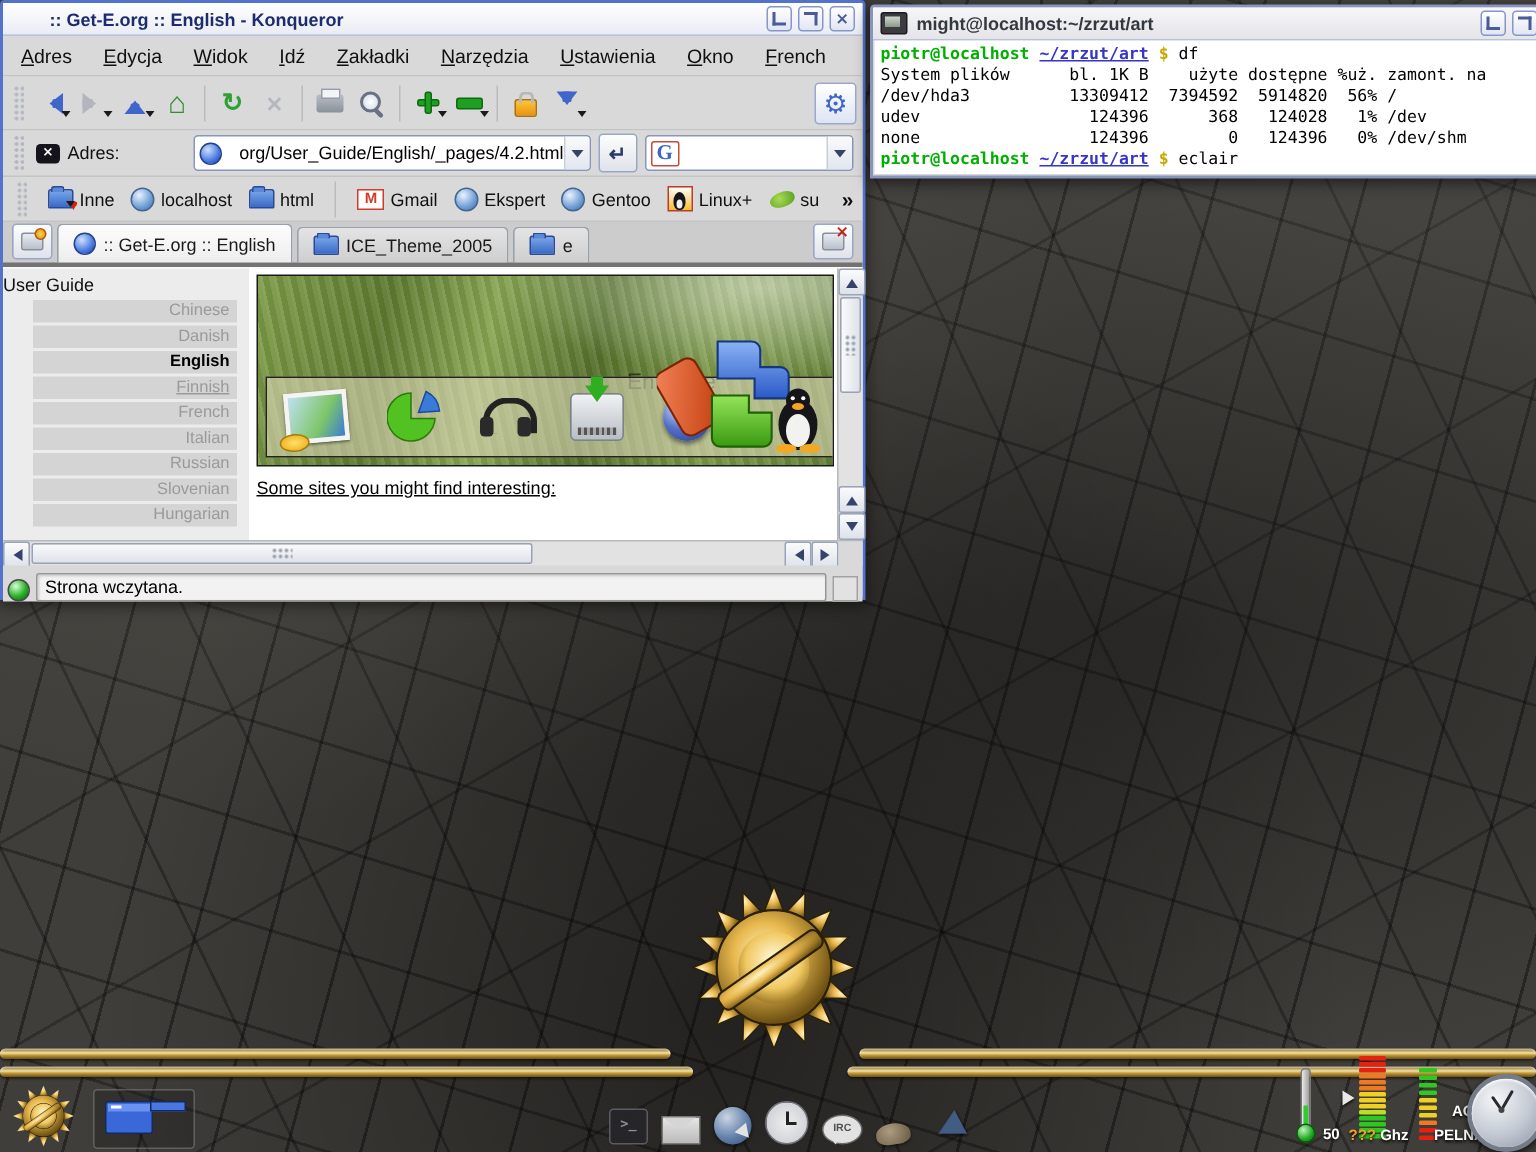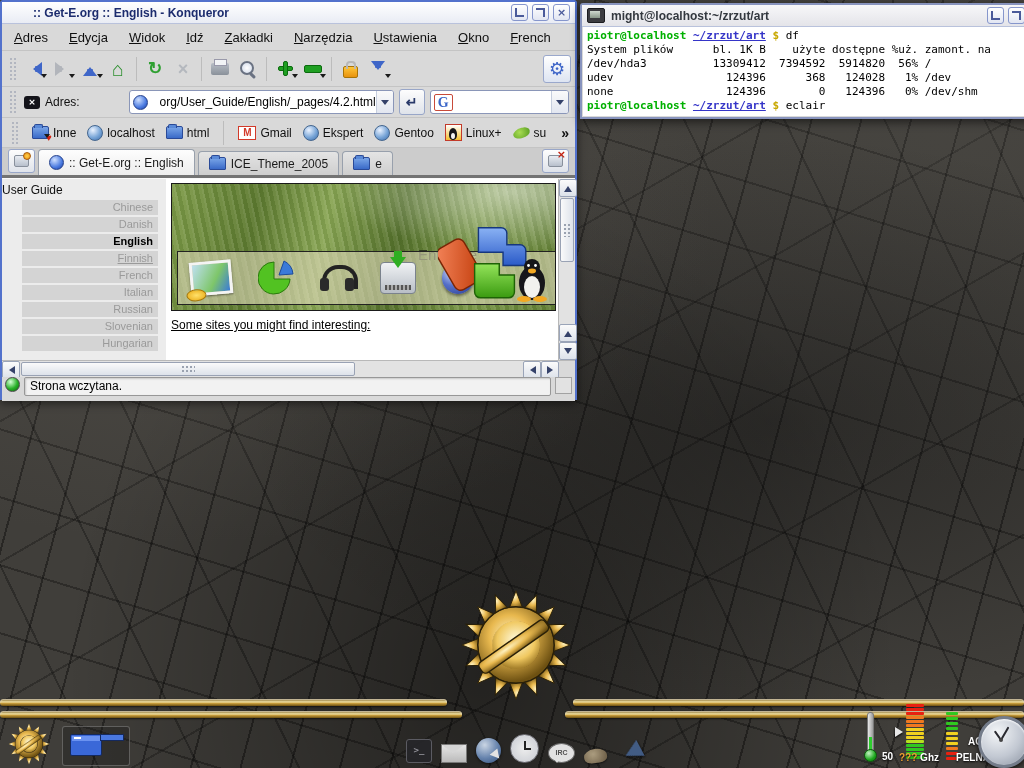--- a/index.html
+++ b/index.html
@@ -186,21 +186,21 @@
   .vthumb::after,.hthumb::after{content:"";position:absolute;left:50%;top:50%;transform:translate(-50%,-50%);
     width:8px;height:14px;background-image:radial-gradient(circle,#9aa2b0 1px,transparent 1.3px);background-size:4px 4px;}
   .vtrack{flex:1;}
   .hscroll{height:16px;flex:none;display:flex;background:#e2e2e2;border-top:1px solid #b8b8b8;}
   .hthumb{width:332px;margin:1px 0 1px 1px;background:linear-gradient(#fafafa,#dde2ea);border:1px solid #99a2b4;border-radius:2px;position:relative;cursor:grab;}
   .hthumb::after{width:14px;height:8px;}
   .htrack{flex:1;}
   .hscroll .sbtn{width:16px;}
   .corner{width:16px;flex:none;background:#d9d9d9;}
 
-  .statusbar{height:24px;flex:none;display:flex;align-items:flex-start;gap:4px;padding:0 3px;background:#d9d9d9;}
+  .statusbar{height:24px;flex:none;display:flex;align-items:flex-end;gap:4px;padding:0 3px;background:#d9d9d9;}
   .orb-green{width:13px;height:13px;border-radius:50%;flex:none;
     background:radial-gradient(circle at 35% 30%,#d6ffd6,#27b027 55%,#0a5f0a);border:1px solid #4a4a4a;}
   .status-field{flex:1;height:17px;background:#f2f2f2;border:1px solid #979797;border-radius:2px;
     font-size:12px;line-height:17px;padding-left:5px;color:#000;box-shadow:inset 1px 1px 2px rgba(0,0,0,.18);}
   .status-grip{width:15px;height:15px;border:1px solid #a2a2a2;background:#e2e2e2;flex:none;}
 
   
   #term{left:580px;top:3px;width:462px;height:112px;border-color:#8894be;}
   .term-icon{width:16px;height:13px;background:#3c3c40;border:1px solid #1c1c20;border-radius:2px;margin-right:6px;position:relative;flex:none;}
   .term-icon::before{content:"";position:absolute;left:2px;top:2px;width:10px;height:7px;background:linear-gradient(#cfd8cf,#8a988a);}

